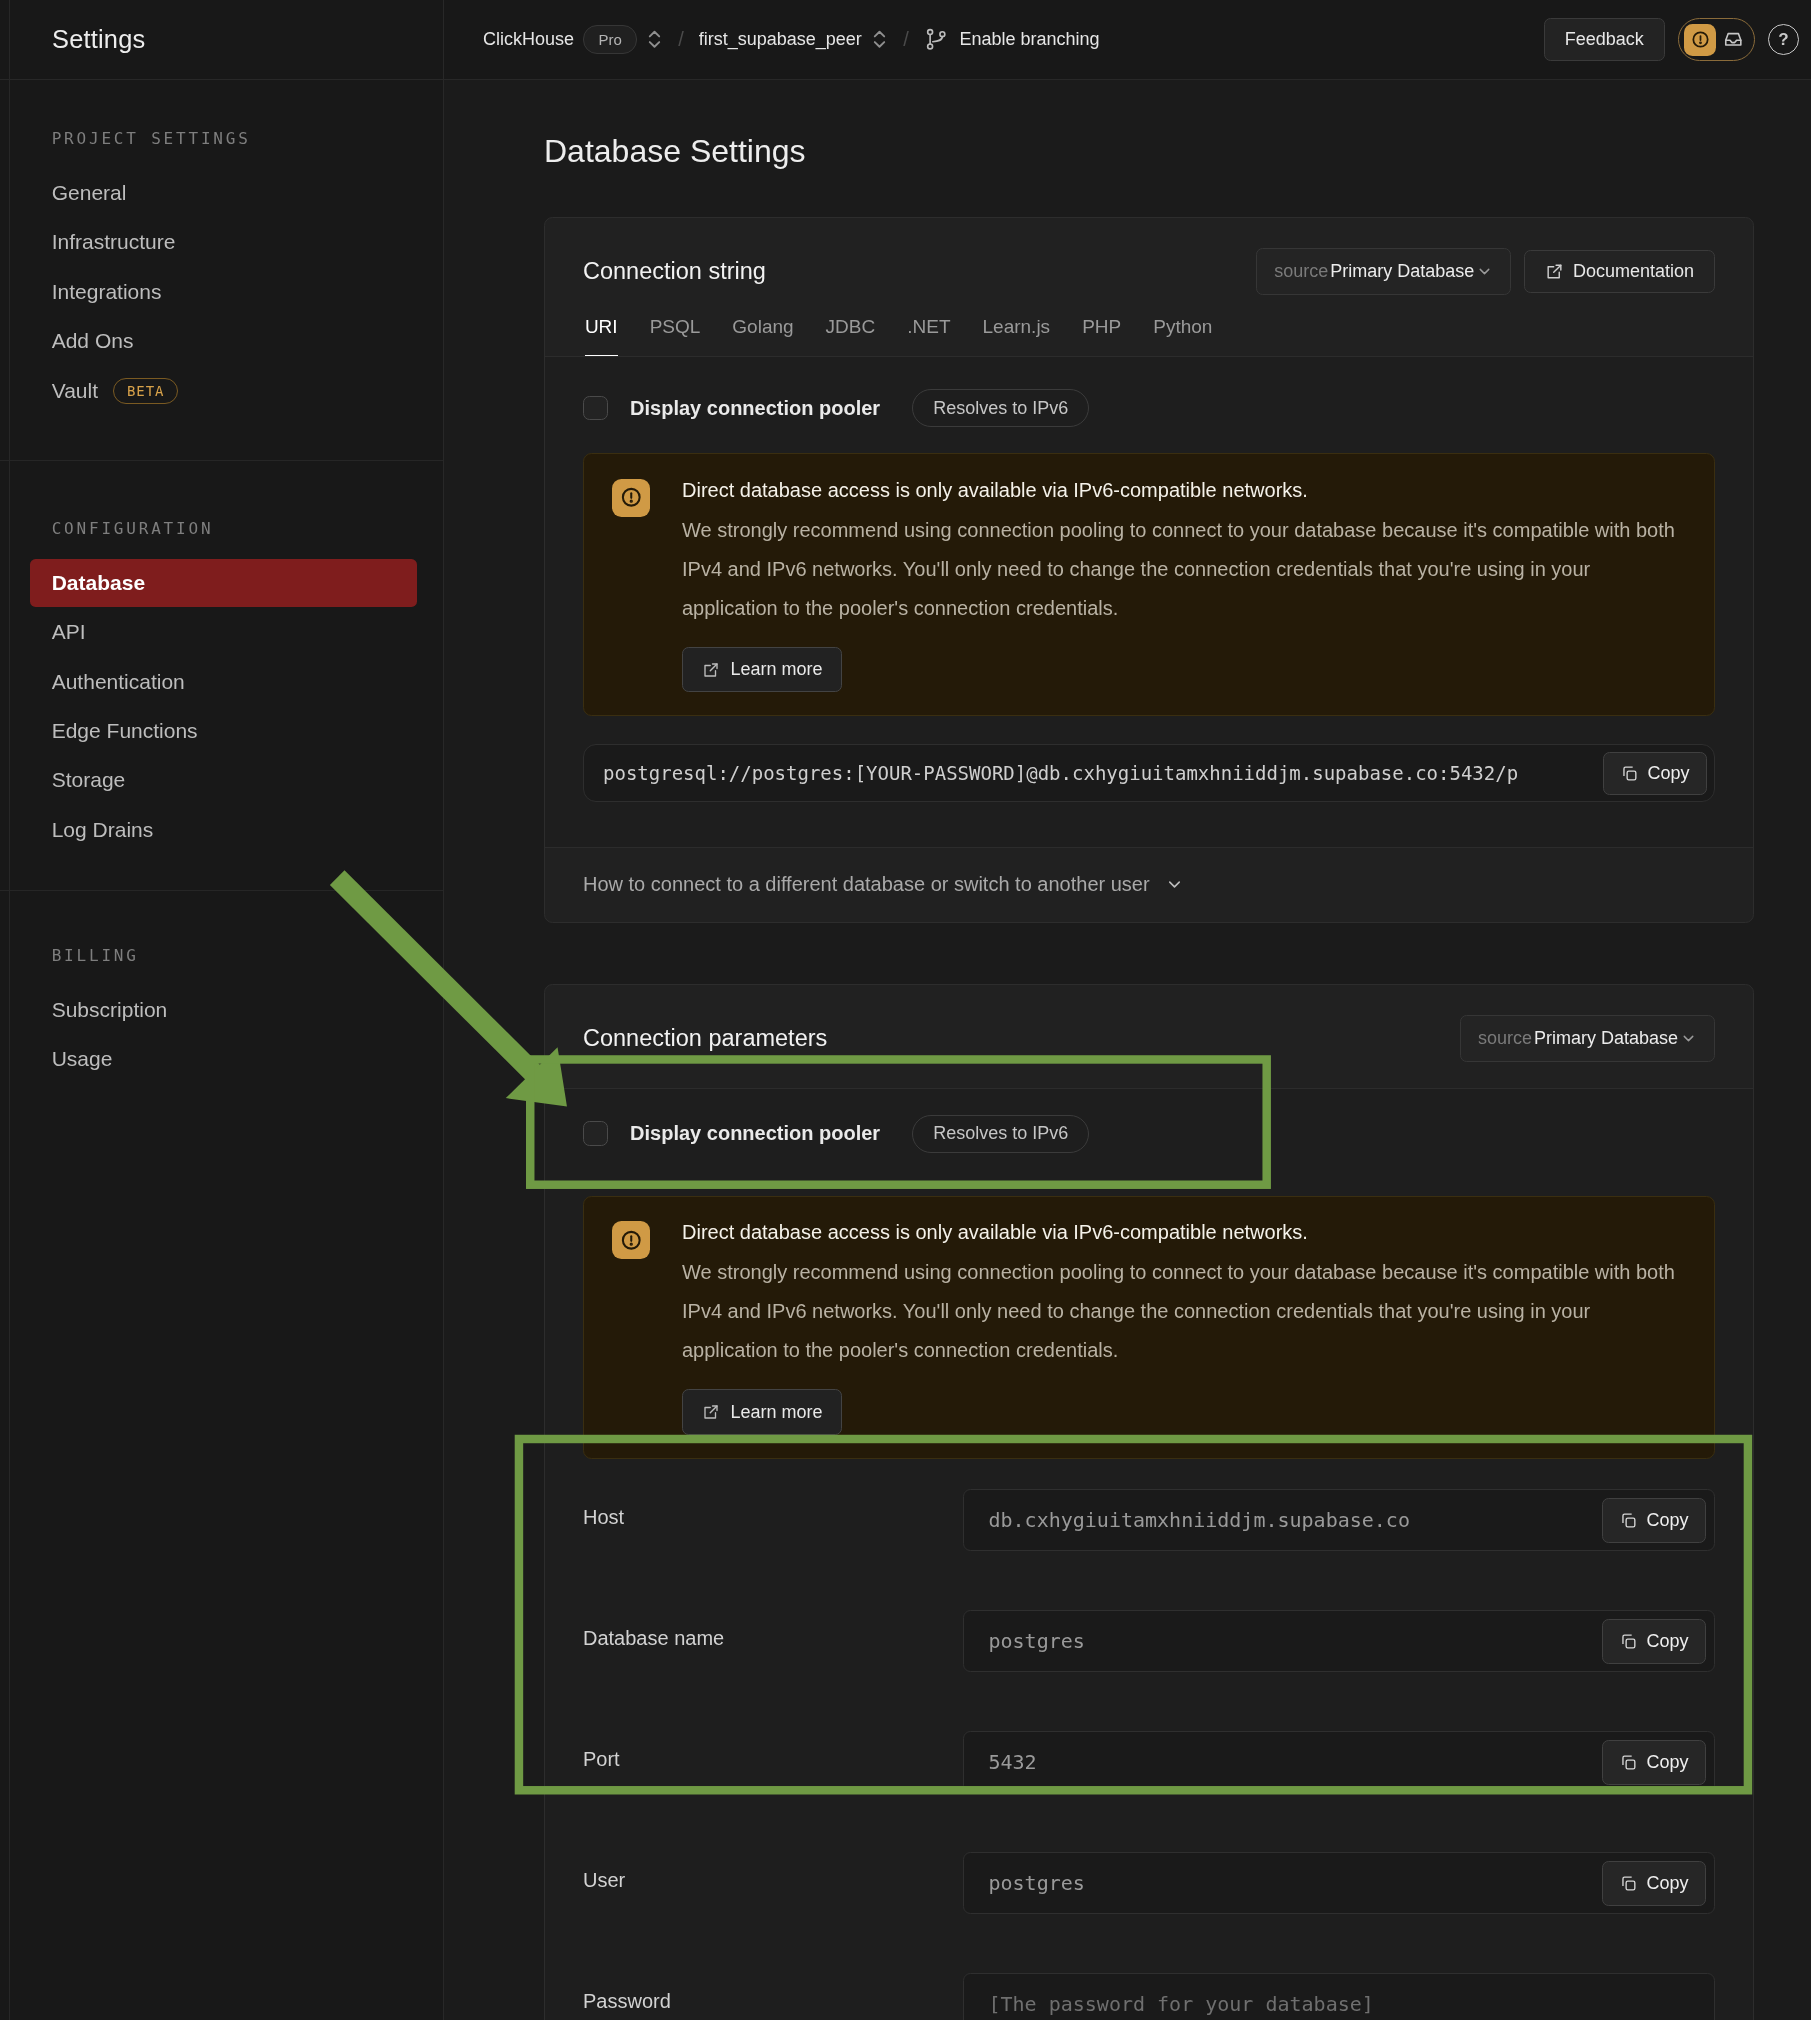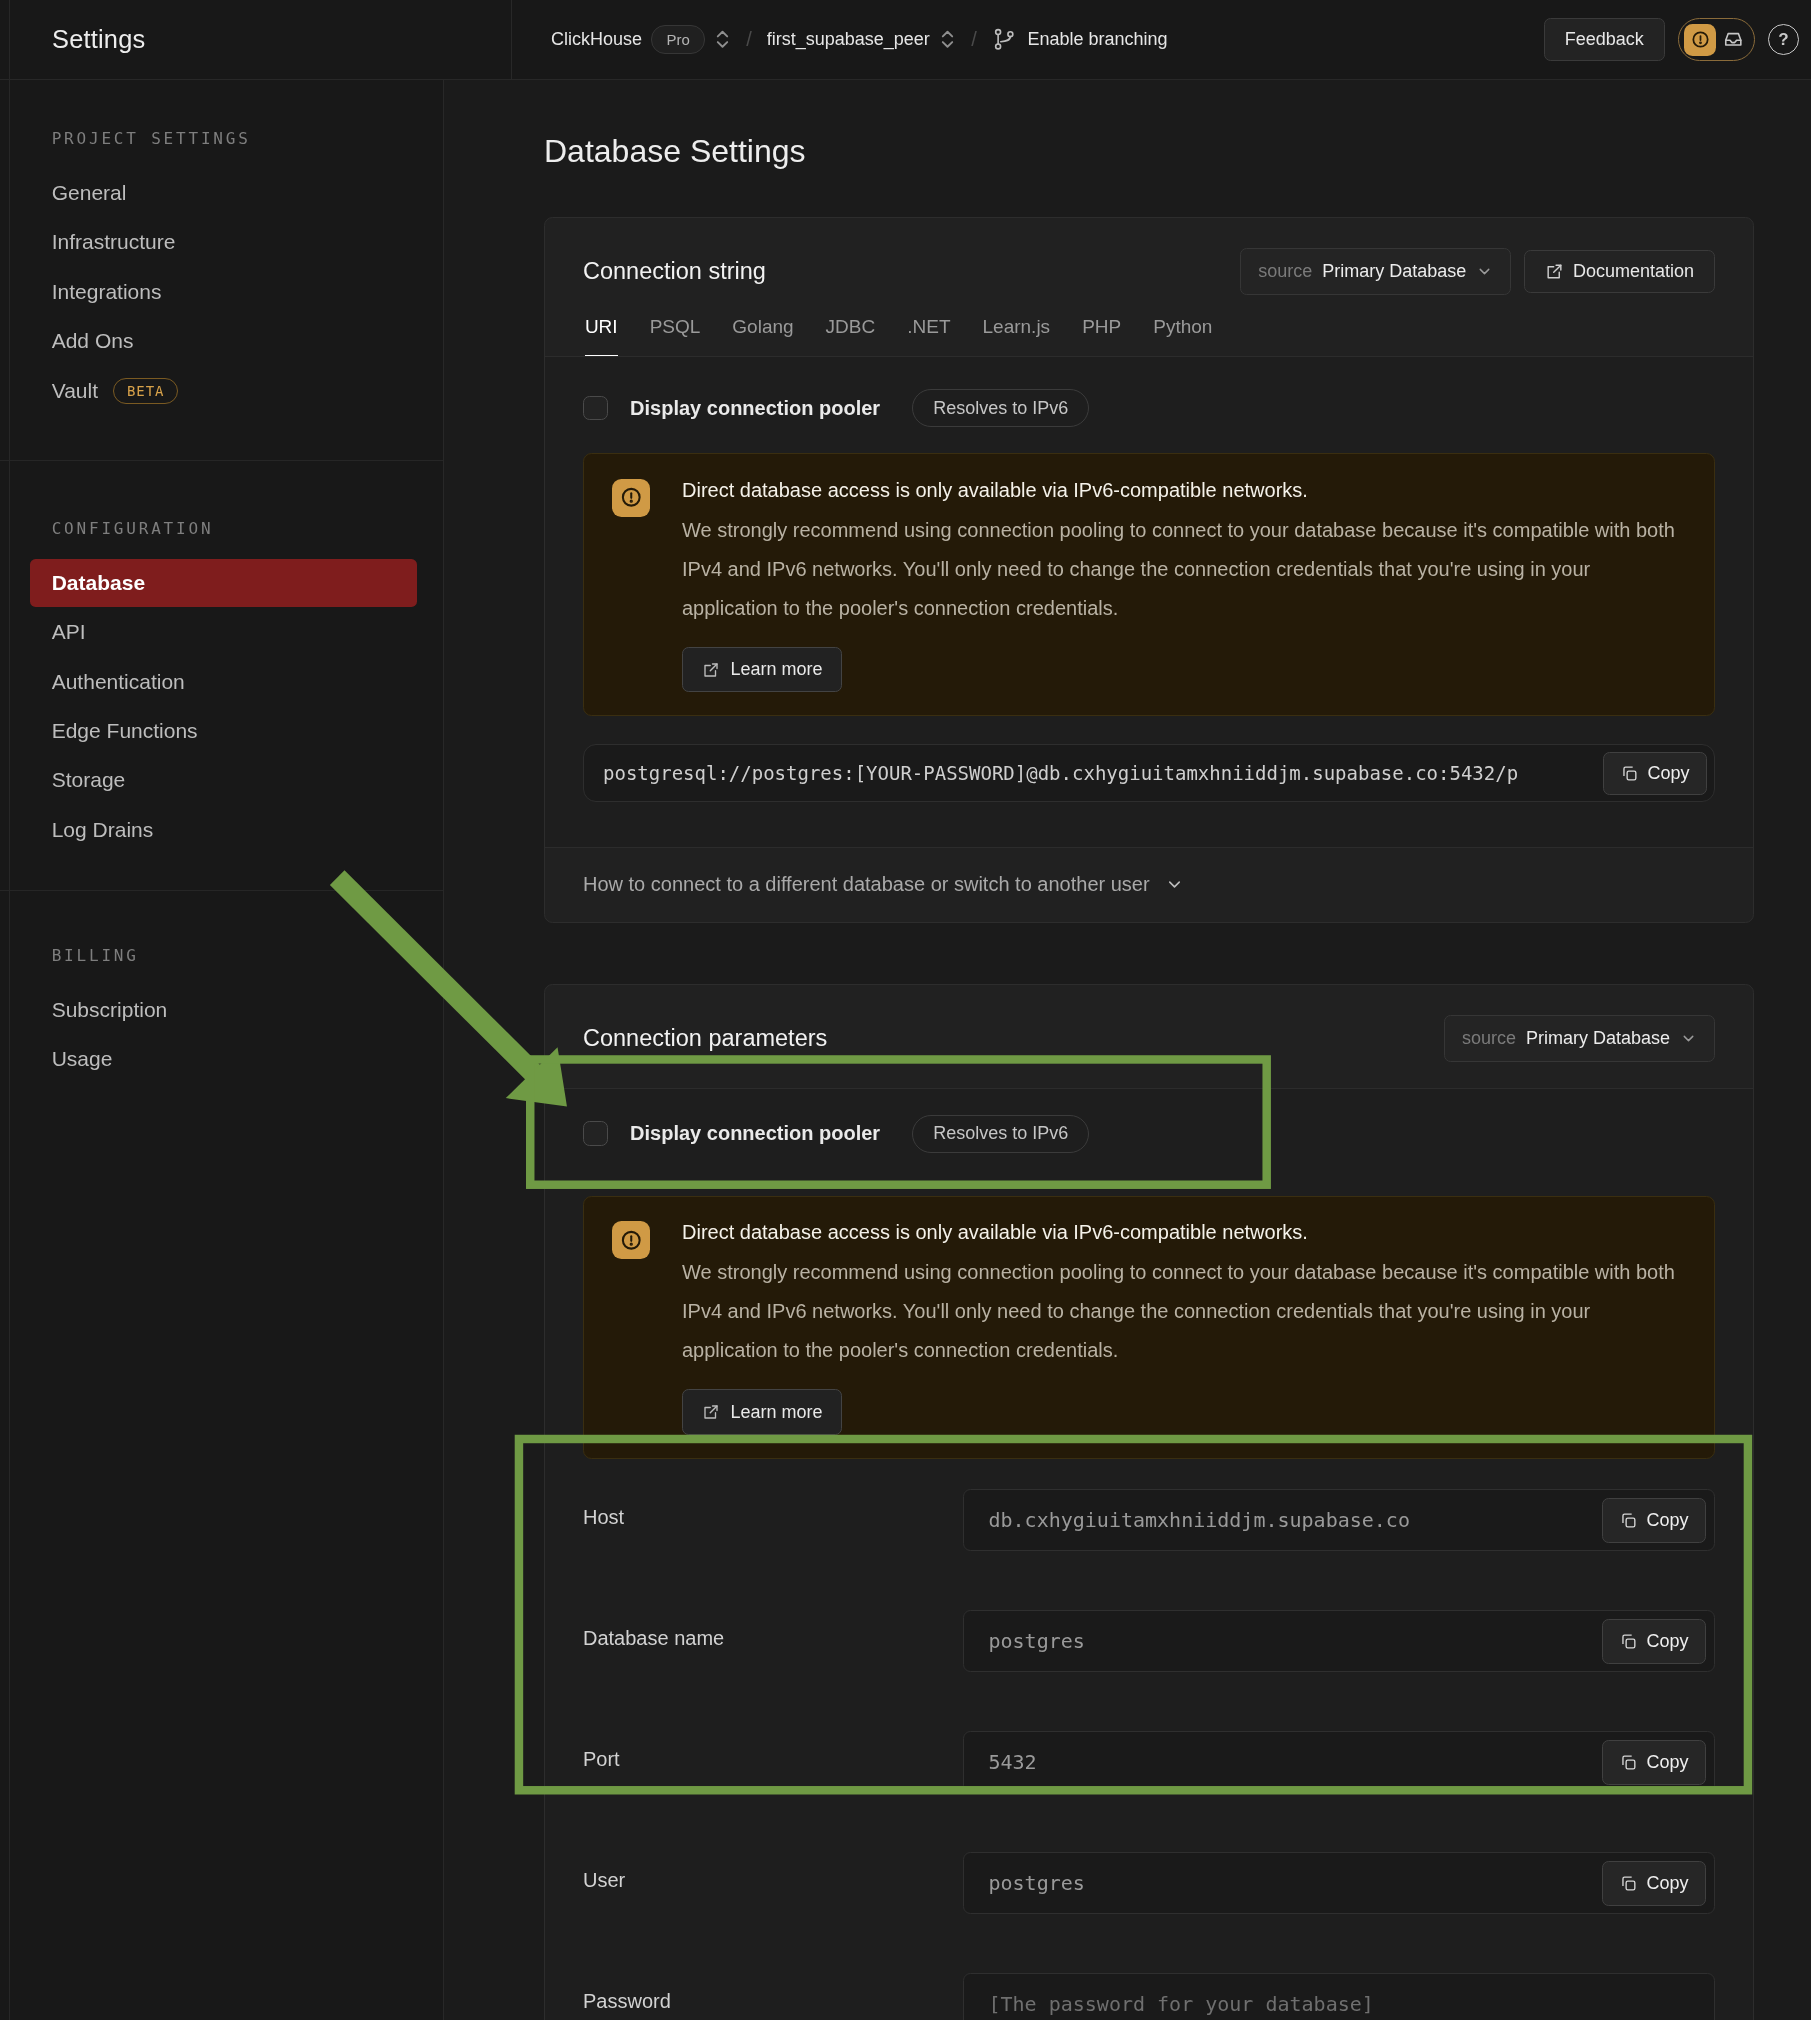--- a/index.html
+++ b/index.html
@@ -1,21 +1,21 @@
 <!DOCTYPE html>
 <html style="font-size:15px"><head>
 <meta charset="utf-8">
 <style>
   * { margin:0; padding:0; box-sizing:border-box; }
   html,body { width:1812px; height:2021px; overflow:hidden; background:#1b1b1b;
     font-family:"Liberation Sans", sans-serif; color:#ededed; }
 
   
   .top-header { display:flex; height:80px; background:#181818; border-bottom:0.9px solid #282828; }
-  .th-left { width:512px; border-right:0.9px solid #282828; display:flex; align-items:center; padding-left:52px; }
+  .th-left { width:444px; border-right:0.9px solid #282828; display:flex; align-items:center; padding-left:52px; }
   .app-title { font-size:25.4px; font-weight:500; letter-spacing:0.2px; }
   .th-main { flex:1; display:flex; align-items:center; padding:0 13px 0 39px; }
   .crumbs { display:flex; align-items:center; gap:9.4px; }
   .crumb-text { font-size:18px; color:#e6e6e6; }
   .pill { border:0.9px solid #363636; background:#202020; color:#b4b4b4; font-size:15px;
     padding:4.7px 14px; border-radius:14px; }
   .updown { display:inline-flex; }
   .slash { color:#4a4a4a; font-size:20px; padding:0 5.6px; }
   .th-right { margin-left:auto; display:flex; align-items:center; gap:13px; }
   .btn { display:inline-flex; align-items:center; gap:9.4px; background:#232323; border:0.9px solid #3a3a3a;
@@ -45,21 +45,21 @@
 
   
   .main { flex:1; padding:52px 58px 0 100px; background:#1b1b1b; }
   .page-title { font-size:32px; font-weight:400; line-height:38px; margin-bottom:47px; }
   .card { background:#212121; border:0.9px solid #2d2d2d; border-radius:8.5px; }
   .card + .card { margin-top:61px; }
   .card-head { padding:30px 38px 0 38px; }
   .head-row { display:flex; align-items:center; justify-content:space-between; height:47px; }
   .card-title { font-size:23.5px; font-weight:400; color:#f2f2f2; }
   .head-controls { display:flex; align-items:center; gap:12.2px; }
-  .select-btn { display:inline-flex; align-items:center; gap:10px; background:#242424; border:0.9px solid #363636;
+  .select-btn { display:inline-flex; align-items:center; gap:2px; background:#242424; border:0.9px solid #363636;
     border-radius:6.6px; padding:0 17px; height:47px; cursor:pointer; }
   .select-prefix { color:#7a7a7a; font-size:18px; }
   .select-value { color:#ececec; font-size:18px; }
   .tabs { display:flex; gap:32px; margin-top:21px; padding-left:1.9px; }
   .tab { font-size:19px; color:#9a9a9a; padding-bottom:17px; cursor:pointer; border-bottom:1.9px solid transparent; }
   .tab.active { color:#ffffff; border-bottom-color:#ffffff; }
   .hr { border-top:0.9px solid #2c2c2c; }
   .card-body { padding:32px 38px 45px 38px; background:#1e1e1e; }
   .card-body2 { padding:26px 38px 28px 38px; background:#1e1e1e; border-radius:0 0 8.5px 8.5px; border-bottom:0.9px solid #2c2c2c; }
 

